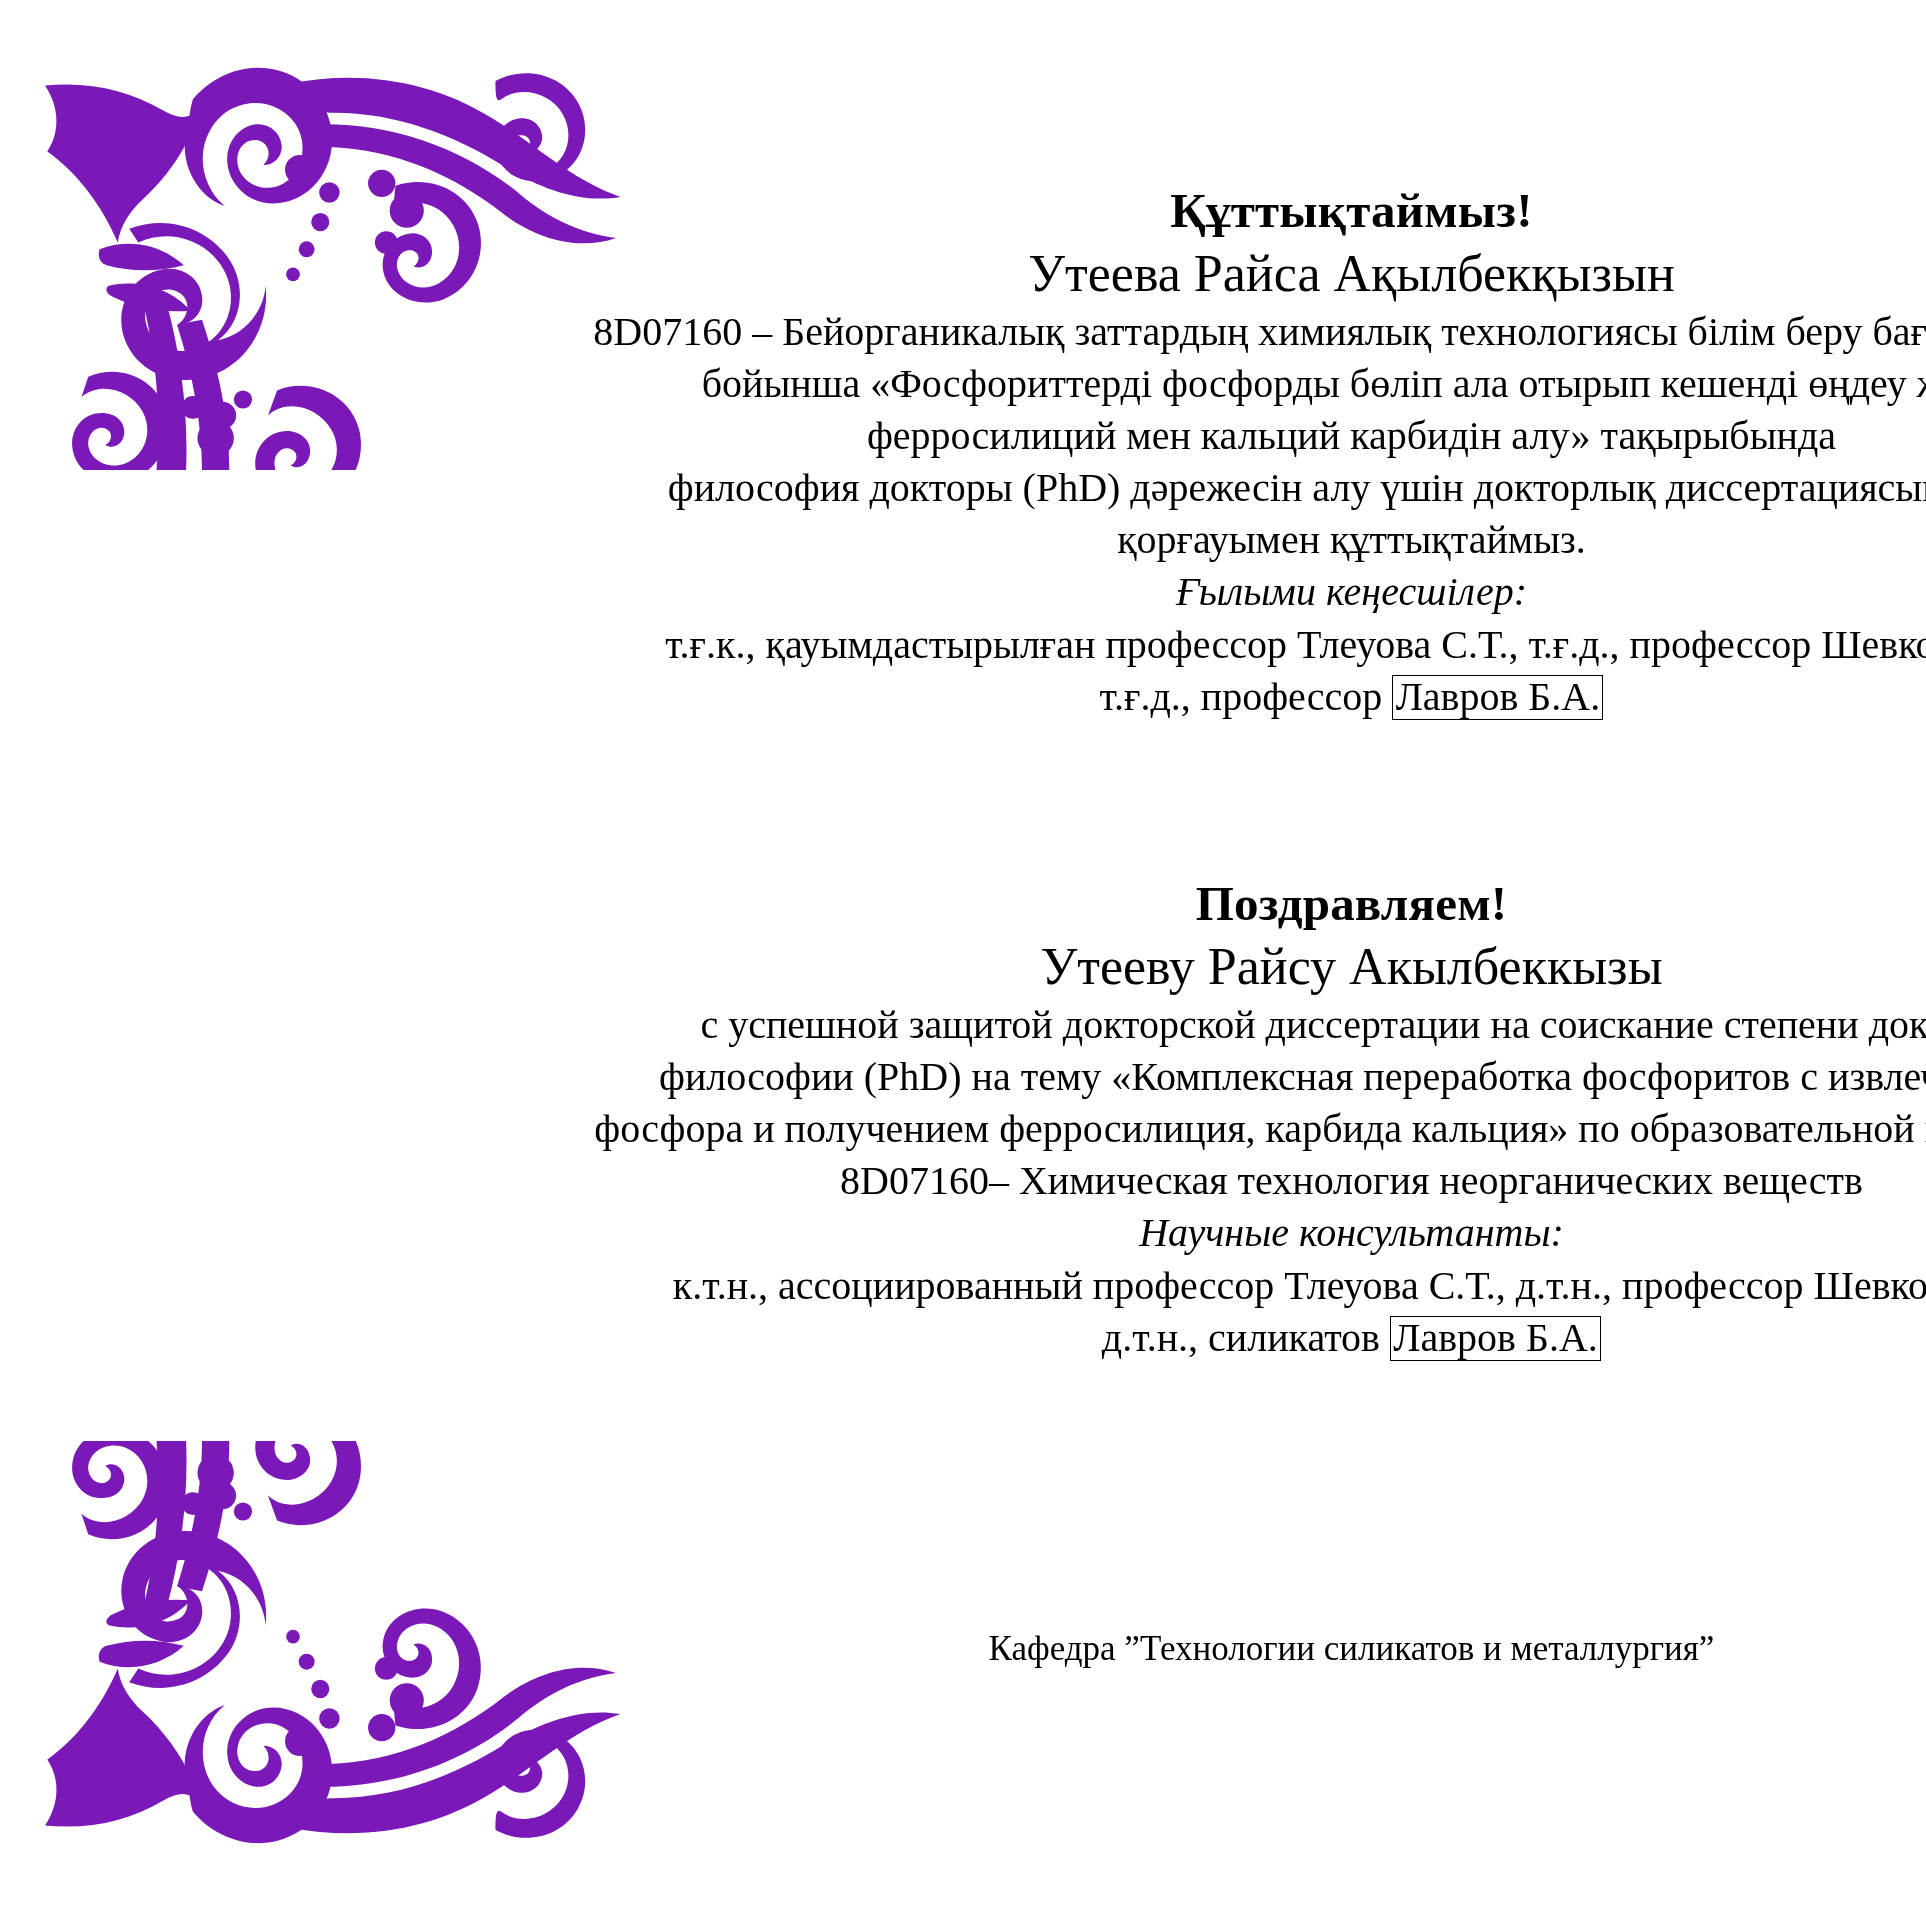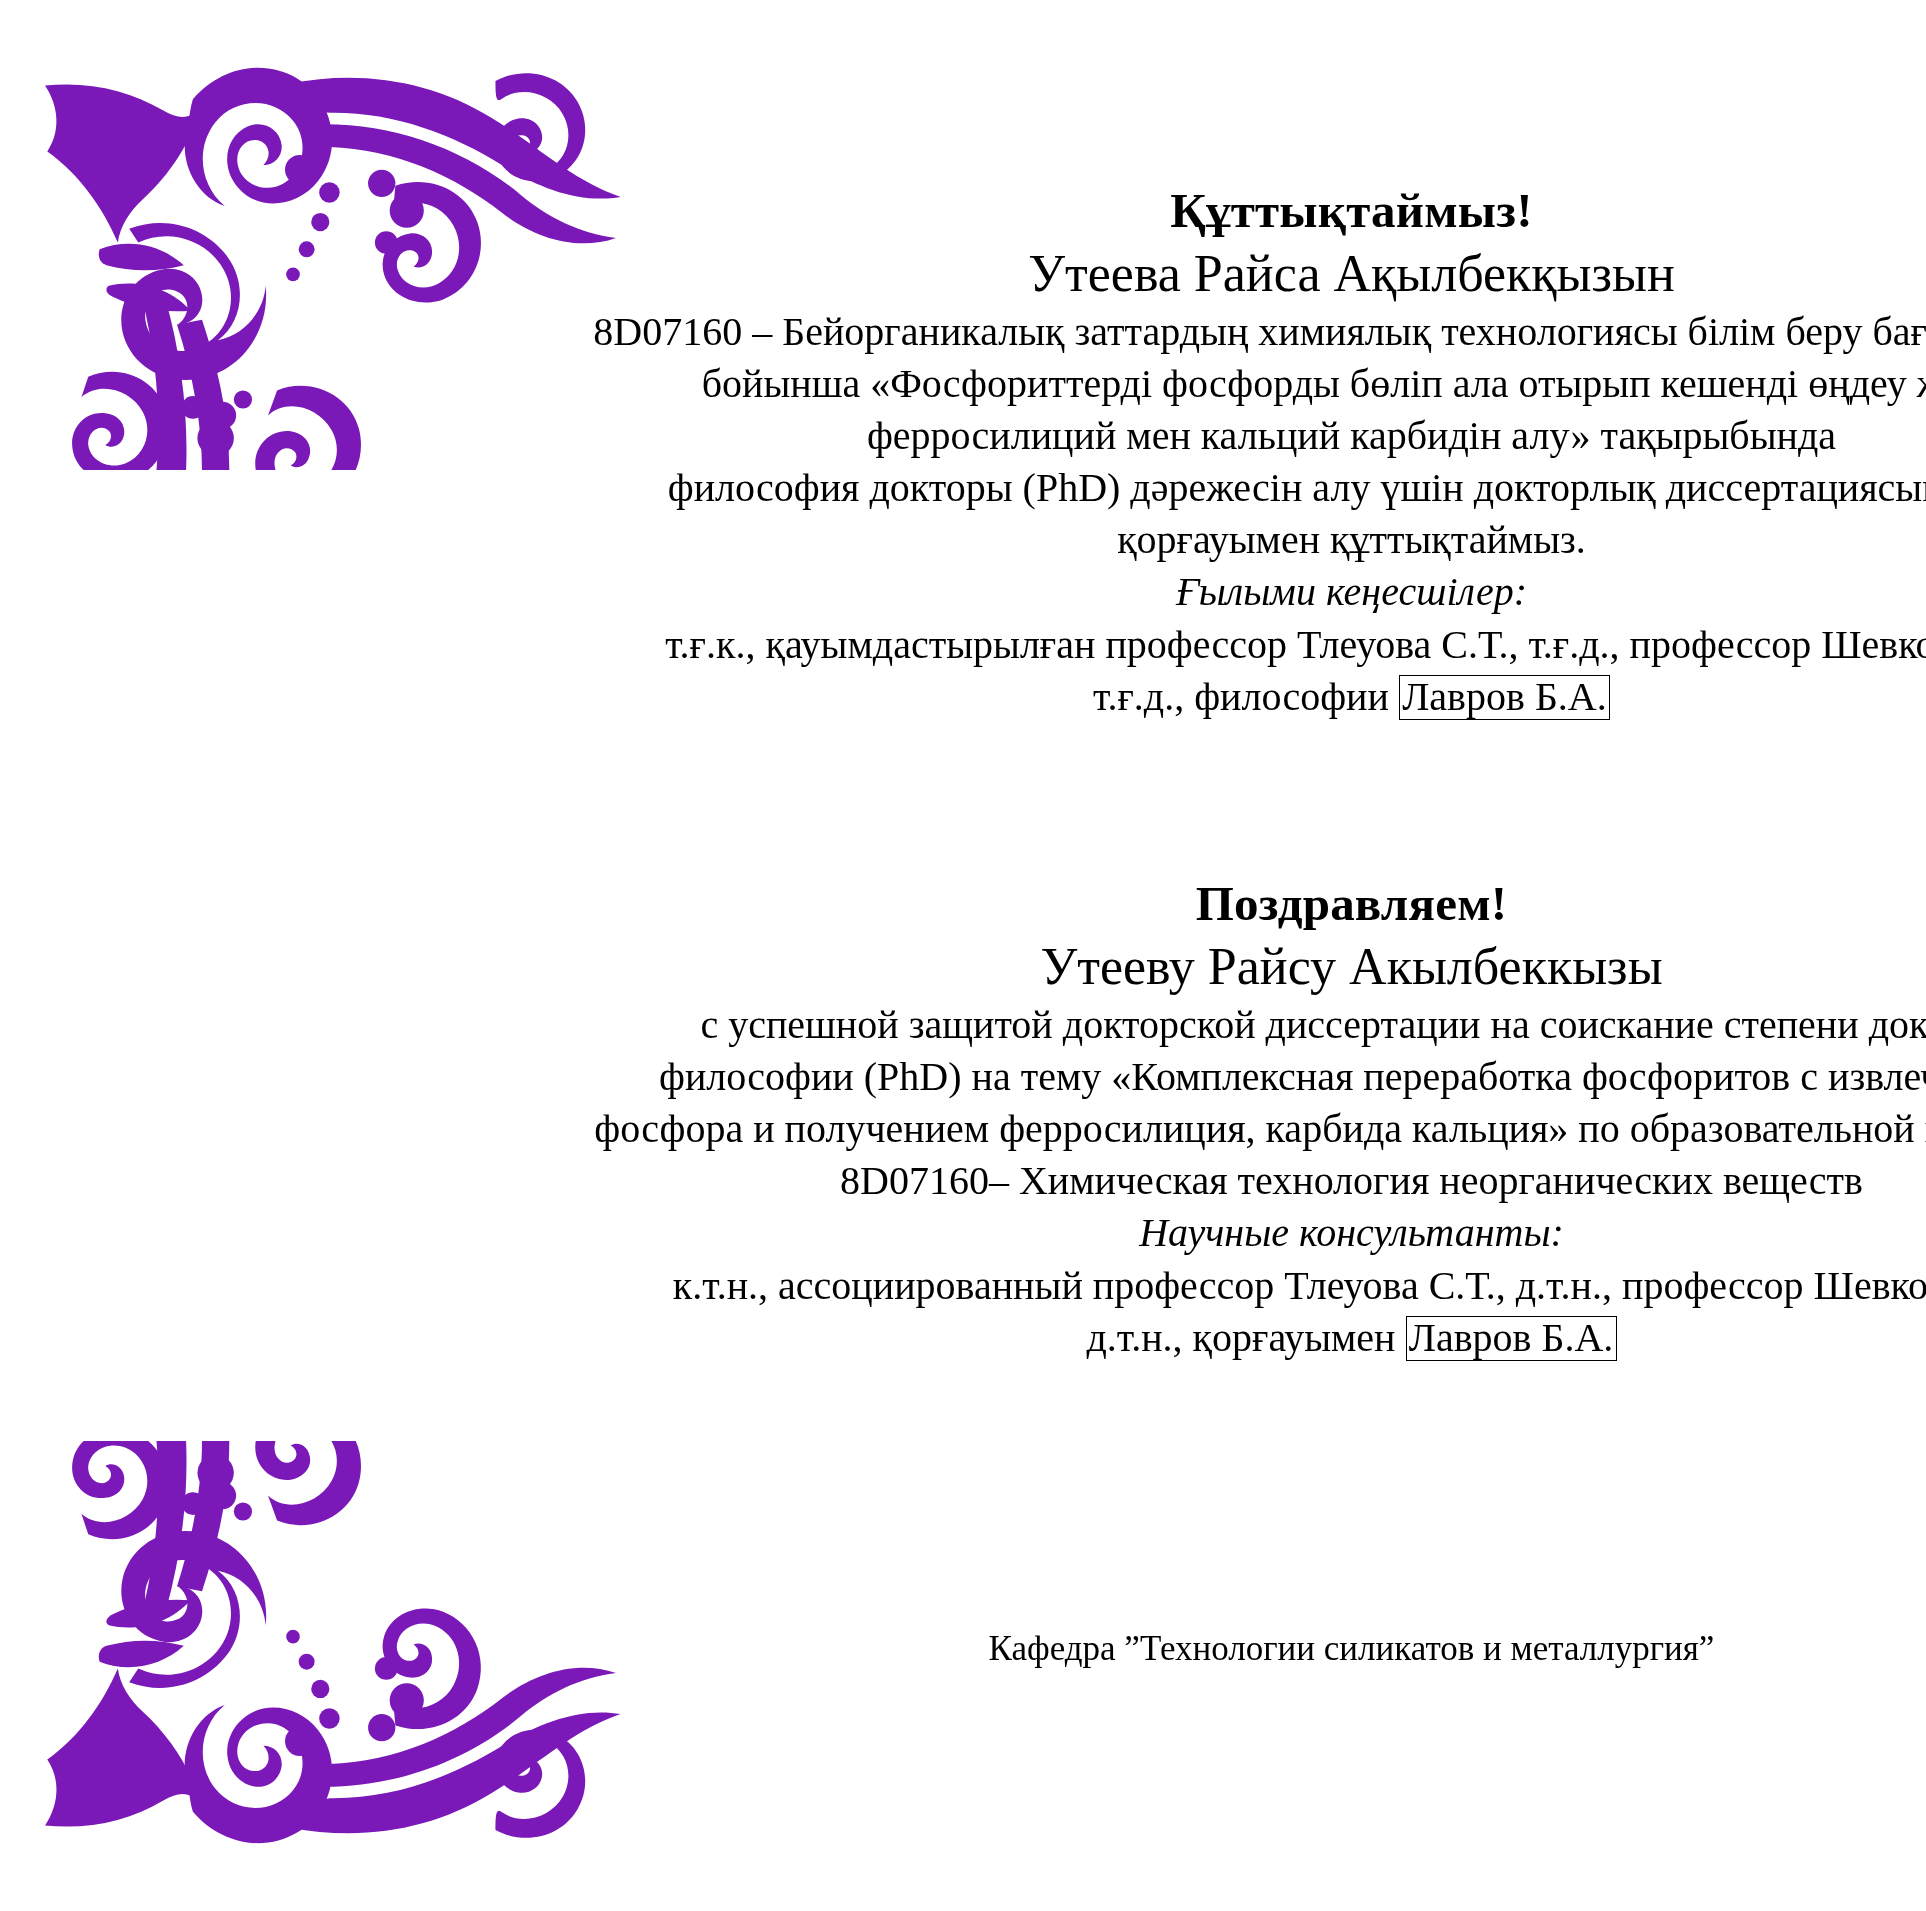--- a/index.html
+++ b/index.html
@@ -166,35 +166,35 @@
       <div class="heading">Құттықтаймыз!</div>
       <div class="name">Утеева Райса Ақылбекқызын</div>
       <div class="para-line">8D07160 – Бейорганикалық заттардың химиялық технологиясы білім беру бағдарламасы</div>
       <div class="para-line">бойынша «Фосфориттерді фосфорды бөліп ала отырып кешенді өңдеу және</div>
       <div class="para-line">ферросилиций мен кальций карбидін алу» тақырыбында</div>
       <div class="para-line">философия докторы (PhD) дәрежесін алу үшін докторлық диссертациясын сәтті</div>
       <div class="para-line">қорғауымен құттықтаймыз.</div>
       <div class="advisor-label">Ғылыми кеңесшілер:</div>
       <div class="para-line">т.ғ.к., қауымдастырылған профессор Тлеуова С.Т., т.ғ.д., профессор Шевко В.М.,</div>
       <div class="para-line">
-        <span>т.ғ.д., философии </span><span class="boxed">Лавров Б.А.</span>
+        <span>т.ғ.д., профессор </span><span class="boxed">Лавров Б.А.</span>
       </div>
     </div>
 
     <div class="block-ru">
       <div class="heading">Поздравляем!</div>
       <div class="name">Утееву Райсу Акылбеккызы</div>
       <div class="para-line">с успешной защитой докторской диссертации на соискание степени доктора</div>
       <div class="para-line">философии (PhD) на тему «Комплексная переработка фосфоритов с извлечением</div>
       <div class="para-line">фосфора и получением ферросилиция, карбида кальция» по образовательной программе</div>
       <div class="para-line">8D07160– Химическая технология неорганических веществ</div>
       <div class="advisor-label">Научные консультанты:</div>
       <div class="para-line">к.т.н., ассоциированный профессор Тлеуова С.Т., д.т.н., профессор Шевко В.М.,</div>
       <div class="para-line">
-        <span>д.т.н., қорғауымен </span><span class="boxed">Лавров Б.А.</span>
+        <span>д.т.н., силикатов </span><span class="boxed">Лавров Б.А.</span>
       </div>
     </div>
 
     <div class="footer">
       <div class="footer-line">Кафедра ”Технологии силикатов и металлургия”</div>
     </div>
 
   </div>
 </div>
 

